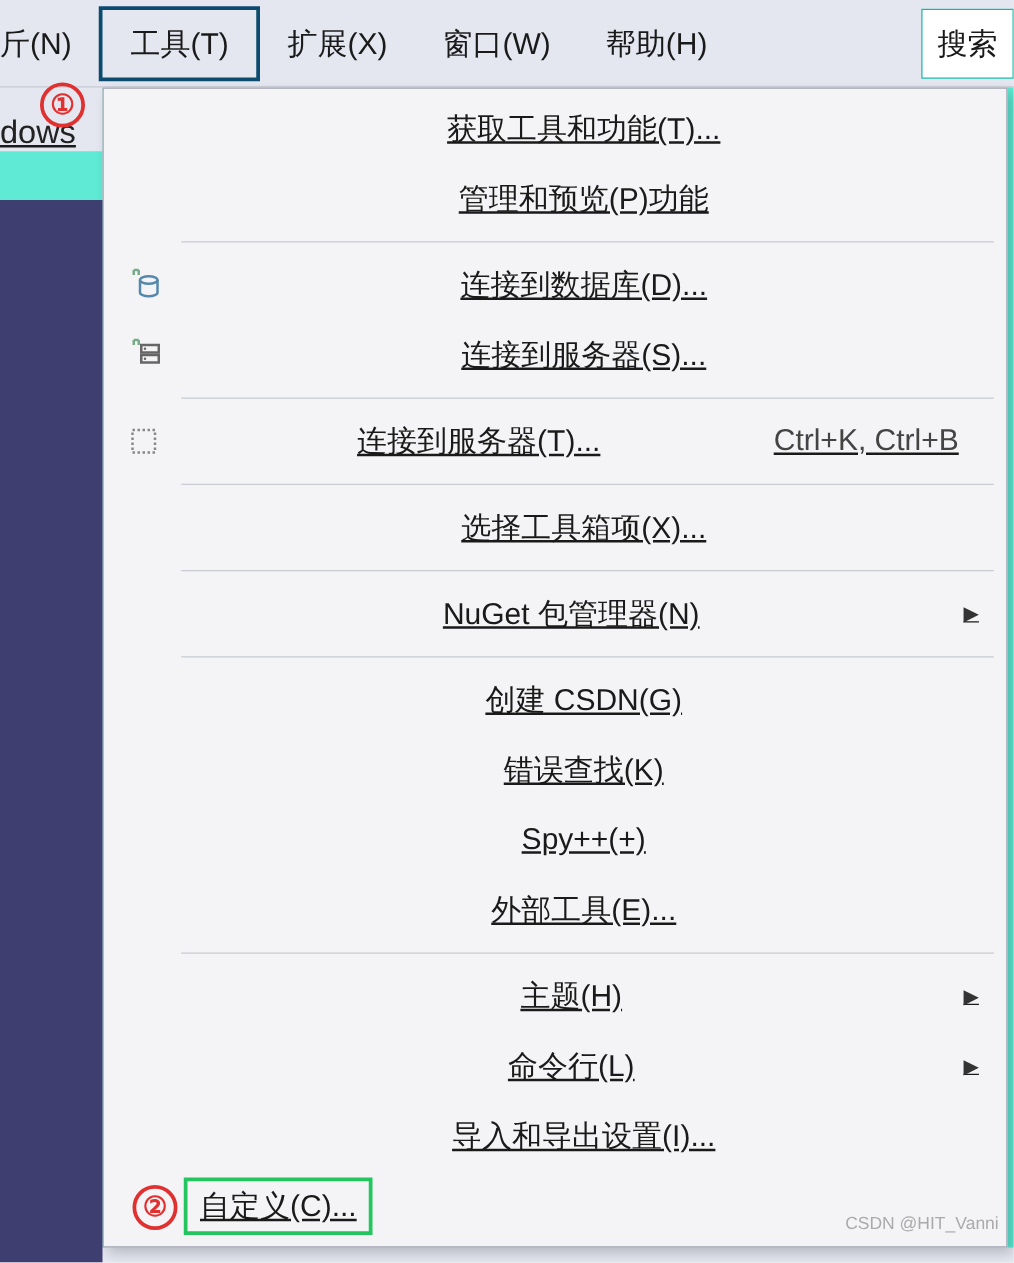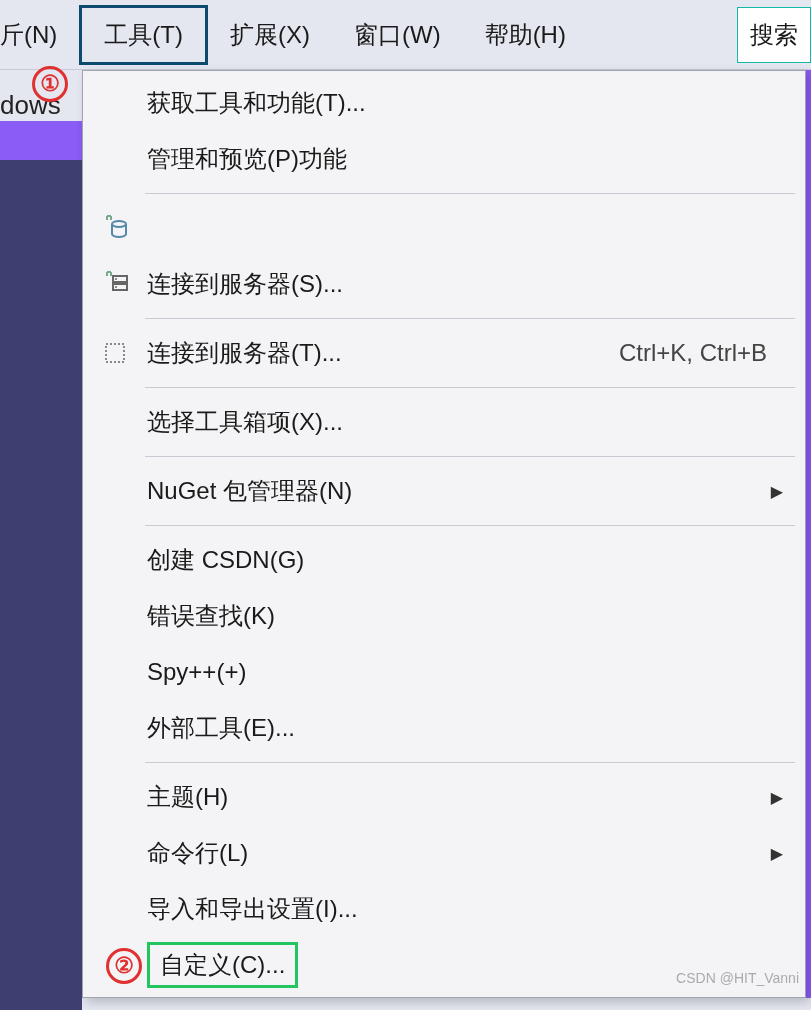--- a/index.html
+++ b/index.html
@@ -42,21 +42,22 @@
       padding: 10px 12px;
       margin-left: auto;
       height: 56px;
       display: flex;
       align-items: center;
       min-width: 60px;
     }
     .secondary-row {
       display: flex;
       align-items: flex-start;
-      background: #8b5cf6;
+      background: #5eead4;
+      text-decoration: underline;
     }
     .left-text {
       padding: 20px 0 0 0;
       background: #e4e6f0;
       width: 82px;
       color: #222;
       font-size: 26px;
     }
     .dropdown {
       background: #f4f4f6;
@@ -76,20 +77,21 @@
     .menu-icon {
       width: 64px;
       display: flex;
       justify-content: center;
       align-items: center;
       flex-shrink: 0;
     }
     .menu-label {
       flex: 1;
       white-space: nowrap;
+      text-align: center;
     }
     .menu-shortcut {
       color: #444;
       padding-right: 20px;
       white-space: nowrap;
     }
     .menu-arrow {
       width: 20px;
       text-align: center;
       color: #333;
@@ -178,20 +180,21 @@
       </div>
       <div class="menu-sep"></div>
       <div class="menu-item">
         <span class="menu-icon">
           <svg width="28" height="28" viewBox="0 0 28 28">
             <path d="M6 6 L6 2 M6 2 L10 2 M10 2 L10 6" stroke="#7a8" stroke-width="2" fill="none"></path>
             <ellipse cx="18" cy="10" rx="7" ry="3" fill="none" stroke="#58a" stroke-width="2"></ellipse>
             <path d="M11 10 L11 20 A7 3 0 0 0 25 20 L25 10" fill="none" stroke="#58a" stroke-width="2"></path>
           </svg>
         </span>
+        <span class="menu-label">连接到数据库(D)...</span>
       </div>
       <div class="menu-item">
         <span class="menu-icon">
           <svg width="28" height="28" viewBox="0 0 28 28">
             <path d="M6 6 L6 2 M6 2 L10 2 M10 2 L10 6" stroke="#7a8" stroke-width="2" fill="none"></path>
             <rect x="12" y="6" width="14" height="6" fill="none" stroke="#666" stroke-width="2"></rect>
             <rect x="12" y="14" width="14" height="6" fill="none" stroke="#666" stroke-width="2"></rect>
             <circle cx="15" cy="9" r="1" fill="#666"></circle>
             <circle cx="15" cy="17" r="1" fill="#666"></circle>
           </svg>

